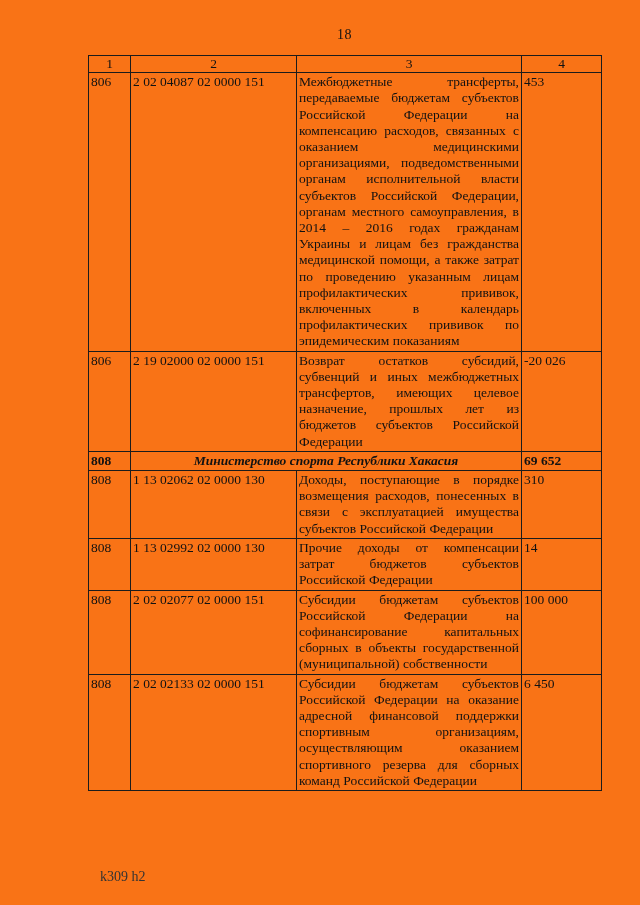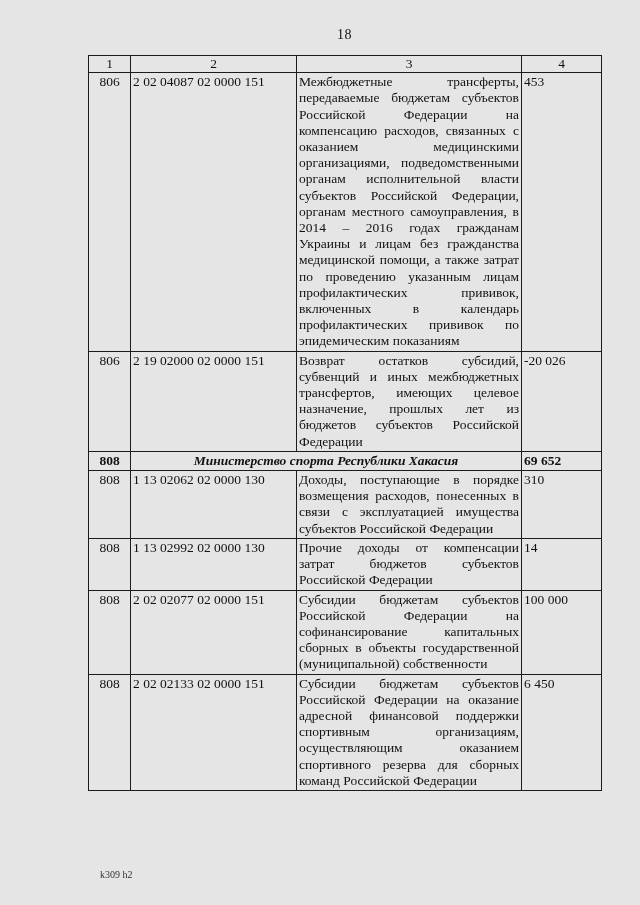--- a/index.html
+++ b/index.html
@@ -5,21 +5,21 @@
   * { margin: 0; padding: 0; box-sizing: border-box; }
   html, body {
     width: 640px; height: 905px;
     background: #ffffff;
     font-family: "Liberation Serif", serif;
     color: #121212;
   }
   .page {
     position: relative;
     width: 640px; height: 905px;
-    background: #e5e5e5;
+    background: #f97316;
     overflow: hidden;
   }
   .page-number {
     position: absolute;
     top: 27px; left: 88px; width: 513px;
     text-align: center;
     font-size: 14px;
     letter-spacing: 0.5px;
   }
   table.budget {
@@ -29,21 +29,21 @@
     border-collapse: collapse;
     font-size: 13.5px;
     line-height: 16.2px;
     table-layout: fixed;
   }
   table.budget td {
     border: 1px solid #1c1c1c;
     vertical-align: top;
     padding: 1px 2px;
   }
-  .c-code  { width: 42px;  text-align: center; }
+  .c-code  { width: 42px;  text-align: left; }
   .c-kbk   { width: 166px; text-align: left; white-space: nowrap; }
   .c-desc  { width: 225px; text-align: justify; padding: 1px 3px 2px 4px; hyphens: auto; }
   .c-amt   { width: 80px;  text-align: left; vertical-align: bottom; padding: 1px 5px 2px 2px; }
   tr.head td {
     text-align: center;
     vertical-align: middle;
     height: 17px;
     padding: 0;
   }
   tr.ministry td {
@@ -51,21 +51,21 @@
   }
   tr.ministry .m-title {
     text-align: center;
     white-space: nowrap;
     overflow: hidden;
     font-style: italic;
   }
   .footer-code {
     position: absolute;
     left: 100px; top: 869px;
-    font-size: 10px;
+    font-size: 14px;
     color: #333;
     font-family: "Liberation Serif", serif;
   }
 </style>
 </head>
 <body>
 
 <div class="page">
 
   <div class="page-number">18</div>

